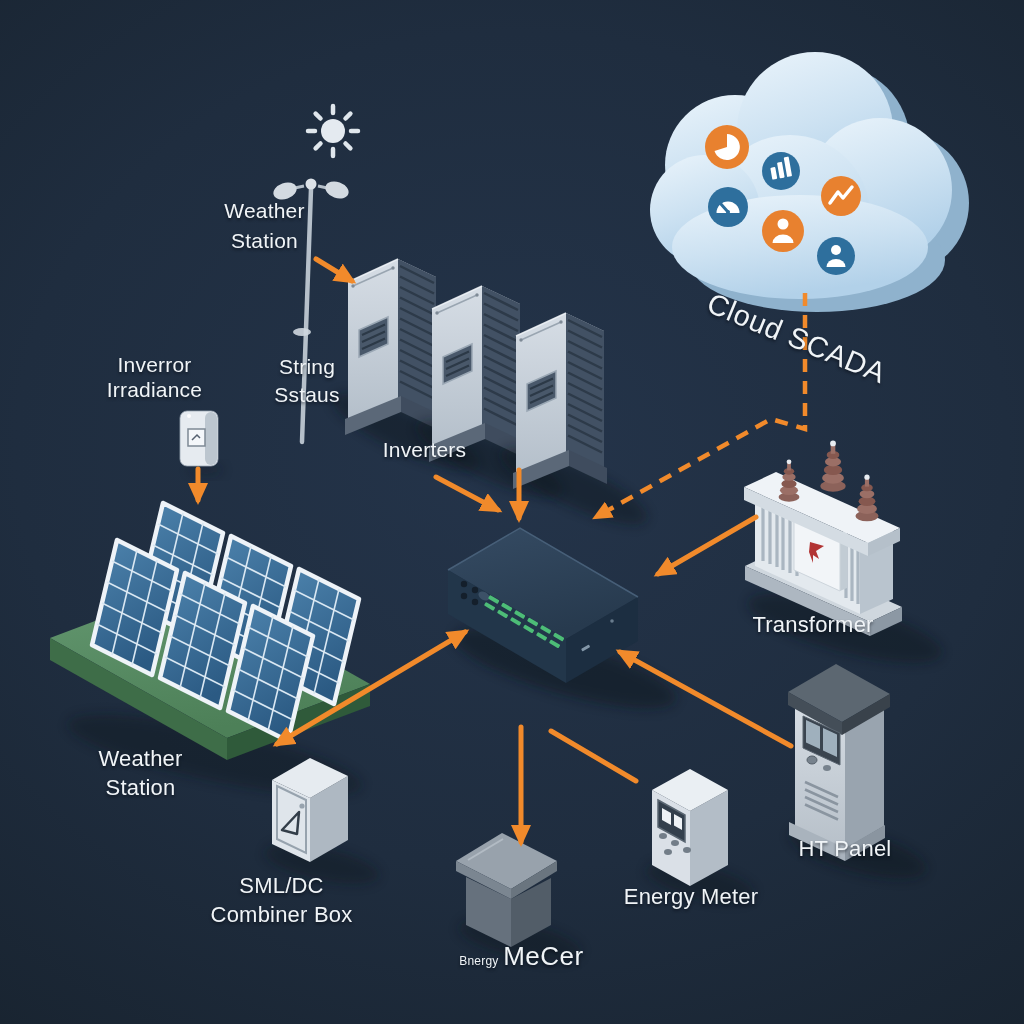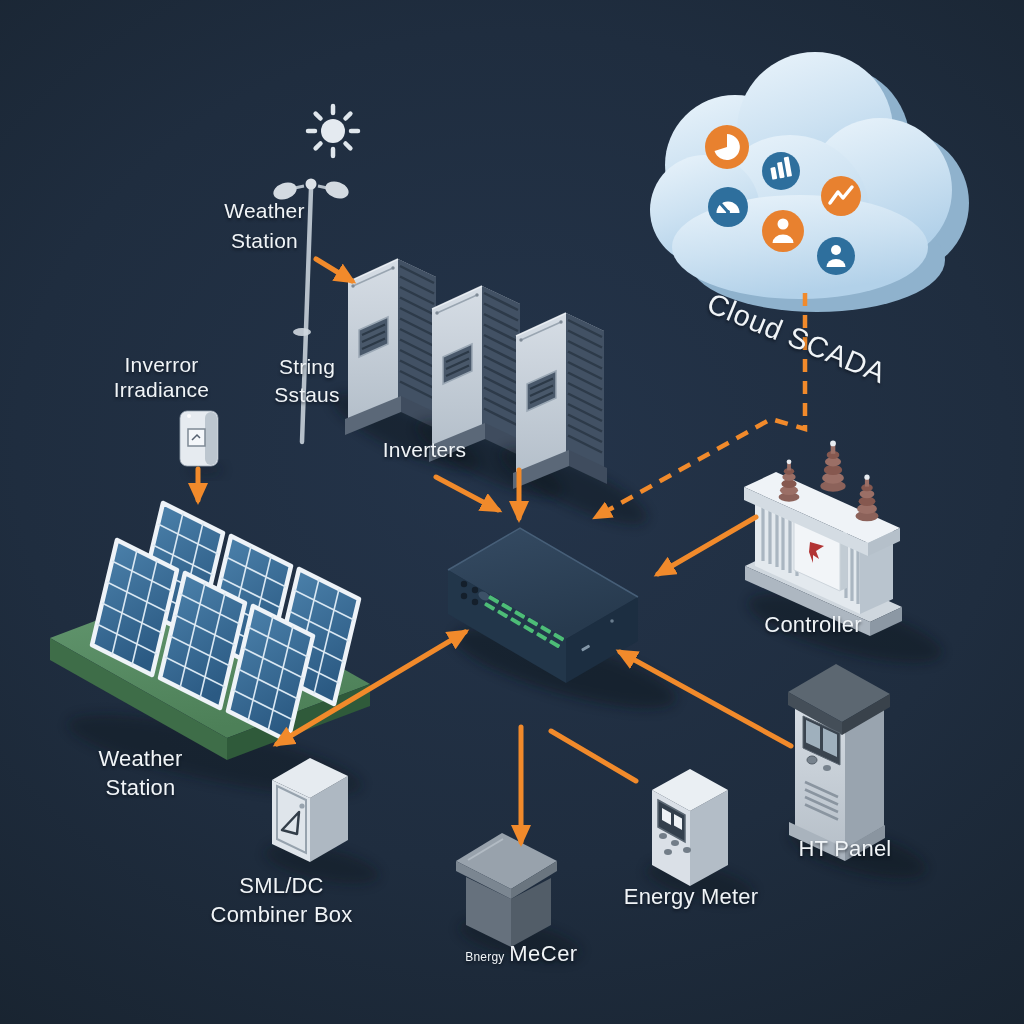--- a/index.html
+++ b/index.html
@@ -12,21 +12,21 @@
   .lbl{
     position:absolute;color:#f0f4f7;text-align:center;font-weight:500;
     text-shadow:0 2px 3px rgba(5,10,16,0.55);letter-spacing:.2px;line-height:1.32;
   }
   .lbl div{white-space:nowrap;}
   .fs21{font-size:21px;} .fs22{font-size:22px;}
   #lbl-controller .l1{font-size:24px;line-height:30px;}
   #lbl-controller .l2{font-size:28px;line-height:33px;}
   #lbl-cloud{font-size:29px;letter-spacing:.6px;transform:rotate(22.5deg);transform-origin:0 0;white-space:nowrap;}
   #lbl-meterbox .p1{font-size:12px;}
-  #lbl-meterbox .p2{font-size:22px;letter-spacing:.5px;}
+  #lbl-meterbox .p2{font-size:26px;letter-spacing:.5px;}
 </style>
 </head>
 <body>
 
 <div id="stage">
 <svg id="scene" width="1024" height="1024" viewBox="0 0 1024 1024">
   <defs>
     <filter id="soft" x="-60%" y="-60%" width="220%" height="220%">
           <feGaussianBlur stdDeviation="6"></feGaussianBlur>
         </filter>
@@ -316,36 +316,36 @@
 </svg>
 
   <div class="lbl fs21" style="left:187px;top:196px;width:155px;line-height:30px;">
     <div>Weather</div>
     <div>Station</div>
   </div>
   <div class="lbl fs21" style="left:232px;top:353px;width:150px;line-height:28px;text-align:center;">
     <div>String</div>
     <div>Sstaus</div>
   </div>
-  <div class="lbl fs21" style="left:84px;top:352px;width:155px;line-height:25px;">
+  <div class="lbl fs21" style="left:77px;top:352px;width:155px;line-height:25px;">
     <div>Inverror</div>
     <div>Irradiance</div>
   </div>
   <div class="lbl fs21" style="left:347px;top:436px;width:155px;">
     <div>Inverters</div>
   </div>
   <div class="lbl fs22" style="left:63px;top:744px;width:155px;line-height:29px;">
     <div>Weather</div>
     <div>Station</div>
   </div>
   <div class="lbl" id="lbl-cloud" style="left:716px;top:284px;">
     <span>Cloud SCADA</span>
   </div>
   <div class="lbl fs22" style="left:733px;top:610px;width:160px;">
-    <div>Controller</div>
+    <div>Transformer</div>
   </div>
   <div class="lbl fs22" style="left:611px;top:882px;width:160px;">
     <div>Energy Meter</div>
   </div>
   <div class="lbl fs22" style="left:765px;top:834px;width:160px;">
     <div>HT Panel</div>
   </div>
   <div class="lbl fs22" style="left:179px;top:871px;width:205px;line-height:29px;">
     <div>SML/DC</div>
     <div>Combiner Box</div>

